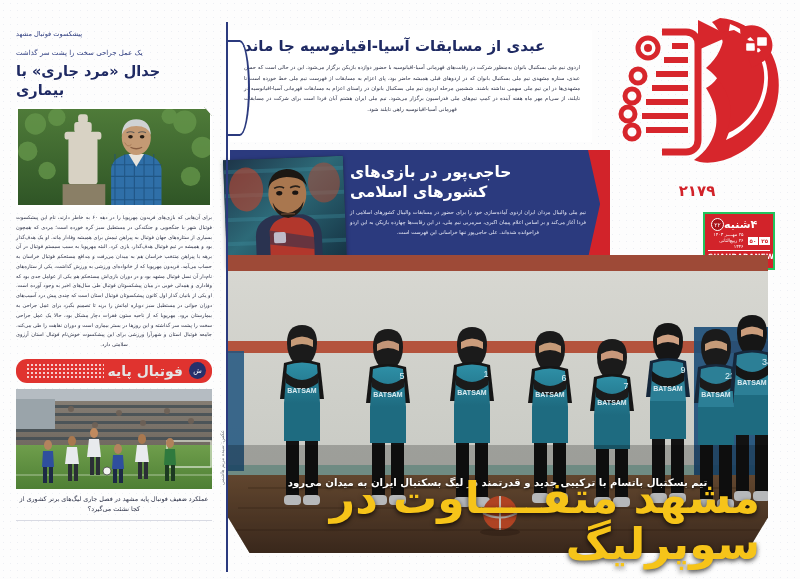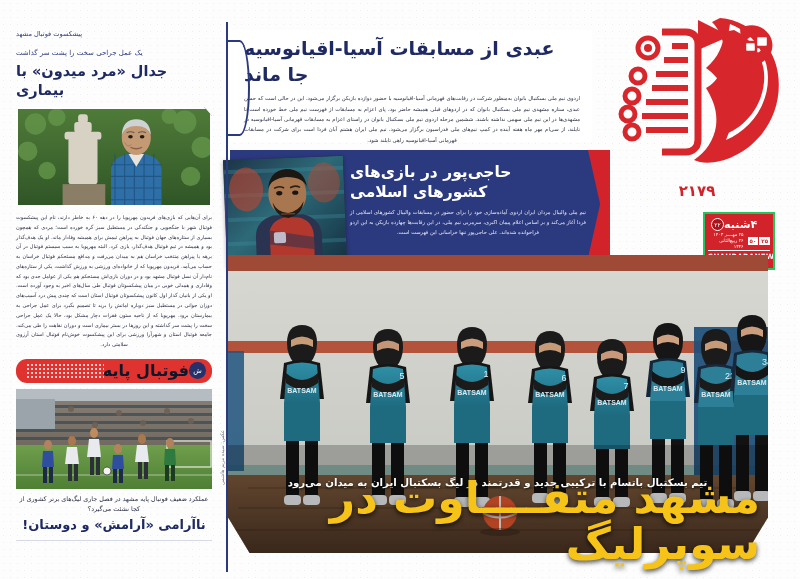--- a/index.html
+++ b/index.html
@@ -52,21 +52,21 @@
     margin-top:1px; font-size:7.2px; font-weight:bold; letter-spacing:.2px;
     text-align:center; direction:ltr; border-top:1px solid #fff; padding-top:1px;
   }
 
   
   .art1 {
     position:absolute; right:208px; top:30px; width:362px; height:112px;
     background:#ffffff; padding:6px 12px 4px 14px;
   }
   .art1 .hl {
-    font-size:19px; font-weight:bold; color:#1f2a63; text-align:left;
+    font-size:15px; font-weight:bold; color:#1f2a63; text-align:left;
     line-height:1.35; letter-spacing:-.2px;
   }
   .art1 .body {
     margin-top:6px; font-size:5.3px; line-height:1.95; color:#2a2f45;
     text-align:justify; text-align-last:center;
   }
   .art1-curve {
     position:absolute; left:-2px; top:10px; width:22px; height:96px;
     border-right:2.5px solid #2b3a7e; border-radius:0 46% 46% 0 / 0 50% 50% 0;
     border-top:2.5px solid #2b3a7e; border-bottom:2.5px solid #2b3a7e;
@@ -160,21 +160,21 @@
     content:""; position:absolute; left:10px; top:4px; width:78px; height:16px;
     background-image:radial-gradient(#ffffff 0.8px, transparent 0.9px);
     background-size:4px 4px; opacity:.75;
   }
   .sb-banner-icon {
     width:17px; height:17px; border-radius:50%; background:#26306b;
     display:flex; align-items:center; justify-content:center;
     font-size:7px; color:#fff; flex:0 0 auto; z-index:2;
   }
   .sb-banner-title {
-    font-size:16px; font-weight:bold; color:#0f172a; z-index:2;
+    margin-right:6px; font-size:14px; font-weight:bold; color:#e5e5e5; z-index:2;
     letter-spacing:-.2px;
   }
   .sb-photo2 {
     margin-top:6px; width:100%; height:100px; overflow:hidden; background:#5a8c3c;
   }
   .sb-photo2 svg { width:100%; height:100%; display:block; }
   .sb2-kicker { margin-top:5px; font-size:6.4px; color:#2a2f45; text-align:center; line-height:1.6; }
   .sb2-hl {
     margin-top:3px; font-size:13px; font-weight:bold; color:#1f2a63;
     text-align:center; line-height:1.25;
@@ -462,21 +462,21 @@
     </svg>
   </div>
 
   <div class="main-kicker">تیم بسکتبال باتسام با ترکیبی جدید و قدرتمند در لیگ بسکتبال ایران به میدان می‌رود</div>
   <div class="main-hl">مشهد متفــــاوت در سوپرلیگ</div>
   <div class="photo-credit">عکس: سیده مریم هاشمی</div>
 
   <div class="sidebar">
     <div class="sb-kicker1">پیشکسوت فوتبال مشهد</div>
     <div class="sb-kicker2">یک عمل جراحی سخت را پشت سر گذاشت</div>
-    <div class="sb-hl">جدال «مرد میدون» با بیماری</div>
+    <div class="sb-hl">جدال «مرد جاری» با بیماری</div>
 
     <div class="sb-photo">
       <svg viewBox="0 0 198 100" preserveAspectRatio="xMidYMid slice">
         <defs>
           <linearGradient id="gard" x1="0" y1="0" x2="0" y2="1">
             <stop offset="0%" stop-color="#4f7b39"></stop>
               <stop offset="100%" stop-color="#2f5526"></stop>
           </linearGradient>
         </defs>
         <rect width="198" height="100" fill="url(#gard)"></rect>
@@ -603,16 +603,15 @@
             <path d="M0 10 L10 10 L11 26 L-1 26 Z" fill="#2f7a3e"></path>
             <rect x="0" y="26" width="4" height="16" fill="#1d3a22"></rect>
               <rect x="6" y="26" width="4" height="16" fill="#1d3a22"></rect>
           </g>
           <circle cx="92" cy="82" r="4" fill="#f2f2f0" stroke="#333" stroke-width=".7"></circle>
         </g>
       </svg>
     </div>
 
     <div class="sb2-kicker">عملکرد ضعیف فوتبال پایه مشهد در فصل جاری لیگ‌های برتر کشوری از کجا نشئت می‌گیرد؟</div>
-    <div class="sb2-hl">ناآرامی «آرامش» و دوستان!</div>
     <div class="sb-rule"></div>
   </div>
 </div>
 
 </body></html>

